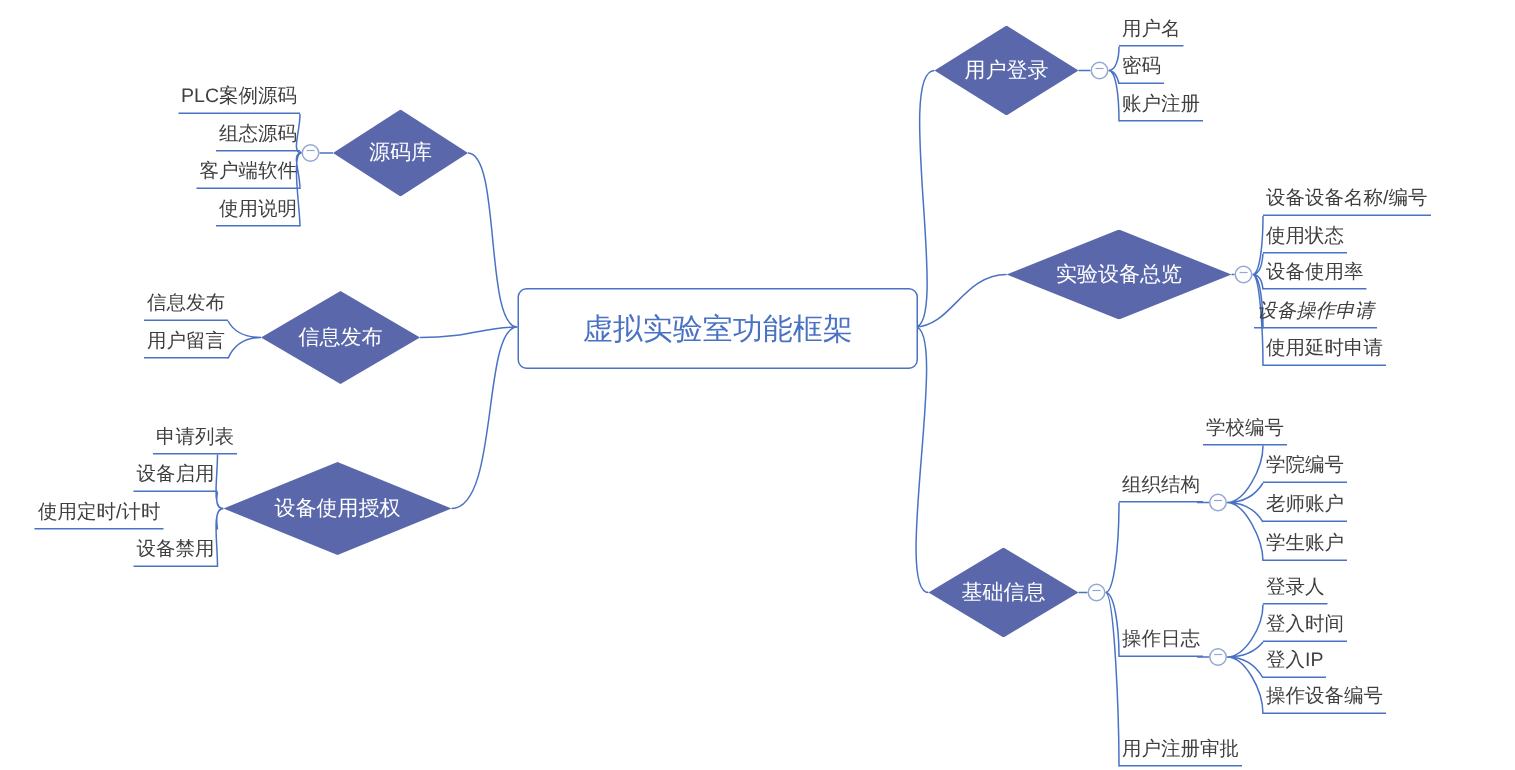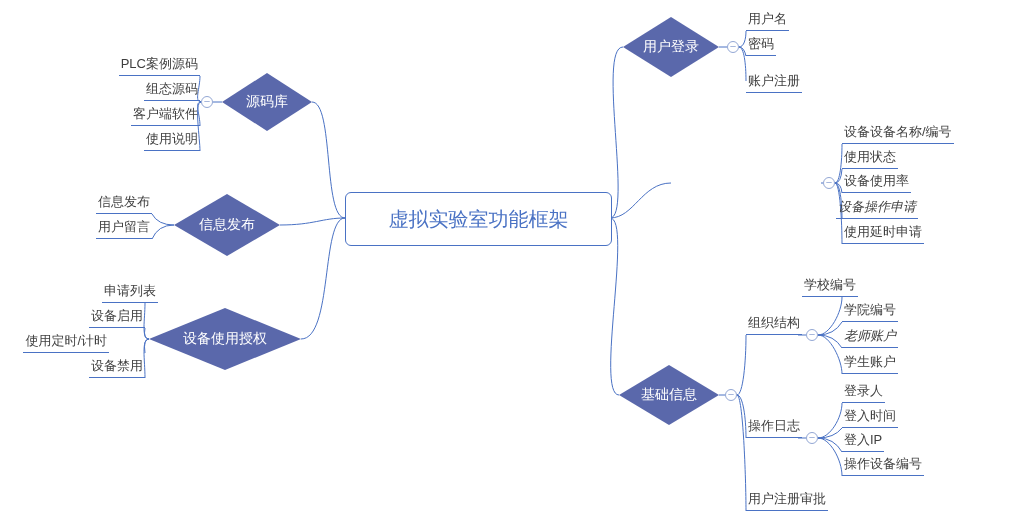--- a/index.html
+++ b/index.html
@@ -97,37 +97,38 @@
   <div class="leaf" style="right:852px;top:283px;">申请列表</div>
   <div class="leaf" style="right:865px;top:308px;">设备启用</div>
   <div class="leaf" style="right:901px;top:333px;">使用定时/计时</div>
   <div class="leaf" style="right:865px;top:358px;">设备禁用</div>
   <div class="diamond" style="left:149px;top:308px;width:152px;height:62px;">设备使用授权</div>
 
   <div class="diamond" style="left:623px;top:17px;width:96px;height:60px;">用户登录</div>
   <div class="collapse" style="left:727px;top:41px;">−</div>
   <div class="leaf" style="left:746px;top:11px;">用户名</div>
   <div class="leaf" style="left:746px;top:36px;">密码</div>
-  <div class="leaf" style="left:746px;top:61px;margin-top:12px;">账户注册</div>
+  <div class="leaf" style="left:746px;top:61px;">账户注册</div>
 
+  <div class="diamond" style="left:671px;top:153px;width:150px;height:60px;">实验设备总览</div>
   <div class="collapse" style="left:823px;top:177px;">−</div>
   <div class="leaf" style="left:842px;top:124px;">设备设备名称/编号</div>
   <div class="leaf" style="left:842px;top:149px;">使用状态</div>
   <div class="leaf" style="left:842px;top:173px;">设备使用率</div>
   <div class="leaf" style="left:836px;top:199px;font-style:italic;">设备操作申请</div>
   <div class="leaf" style="left:842px;top:224px;text-align:center;">使用延时申请</div>
 
   <div class="diamond" style="left:619px;top:365px;width:100px;height:60px;">基础信息</div>
   <div class="collapse" style="left:725px;top:389px;">−</div>
 
   <div class="leaf" style="left:746px;top:315px;">组织结构</div>
   <div class="collapse" style="left:806px;top:329px;">−</div>
   <div class="leaf" style="left:802px;top:277px;">学校编号</div>
   <div class="leaf" style="left:842px;top:302px;">学院编号</div>
-  <div class="leaf" style="left:842px;top:328px;font-style:italic;">老师账户</div>
+  <div class="leaf" style="left:842px;top:328px;">老师账户</div>
   <div class="leaf" style="left:842px;top:354px;">学生账户</div>
 
   <div class="leaf" style="left:746px;top:418px;">操作日志</div>
   <div class="collapse" style="left:806px;top:432px;">−</div>
   <div class="leaf" style="left:842px;top:383px;">登录人</div>
   <div class="leaf" style="left:842px;top:408px;">登入时间</div>
   <div class="leaf" style="left:842px;top:432px;">登入IP</div>
   <div class="leaf" style="left:842px;top:456px;">操作设备编号</div>
 
   <div class="leaf" style="left:746px;top:491px;">用户注册审批</div>

